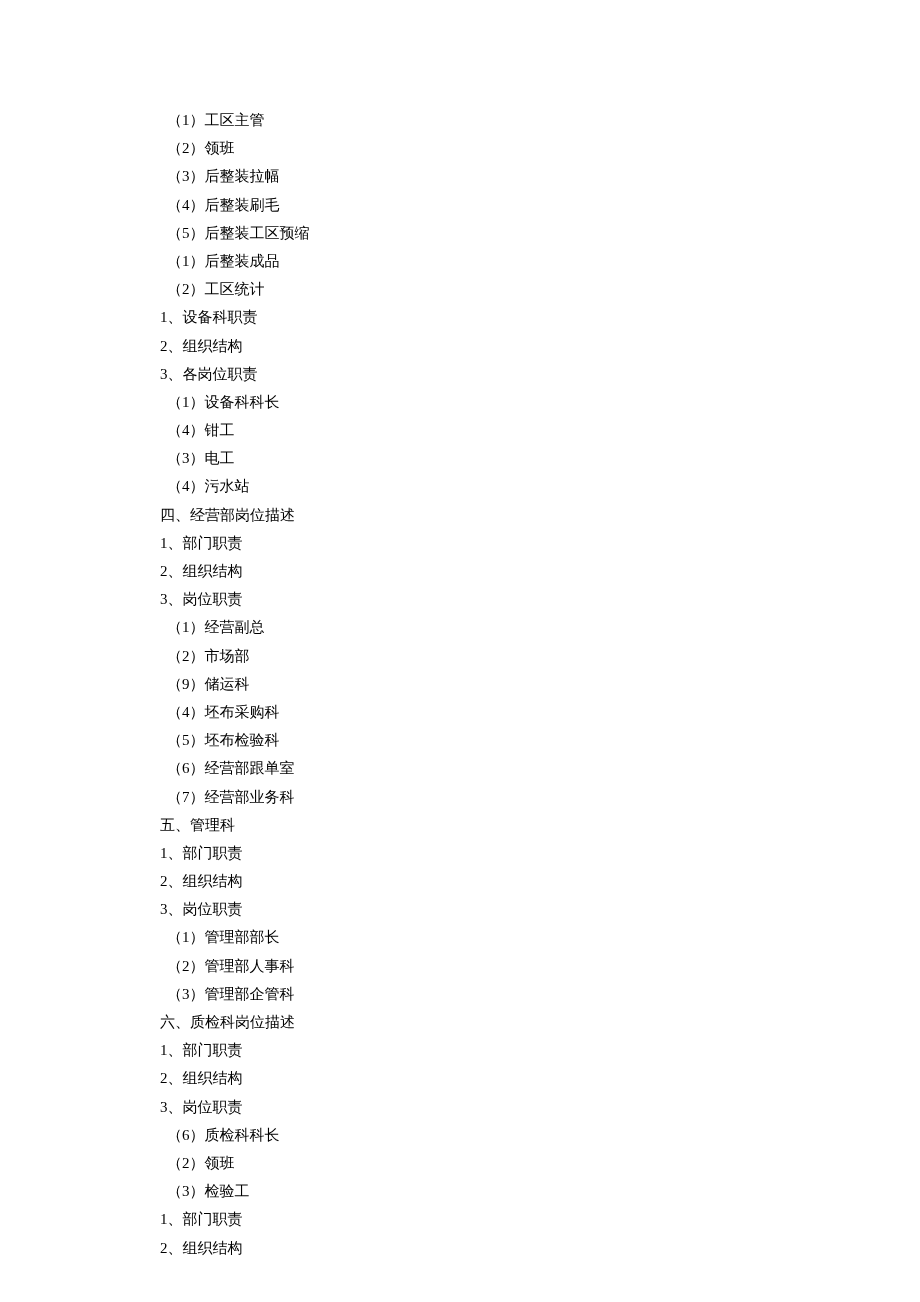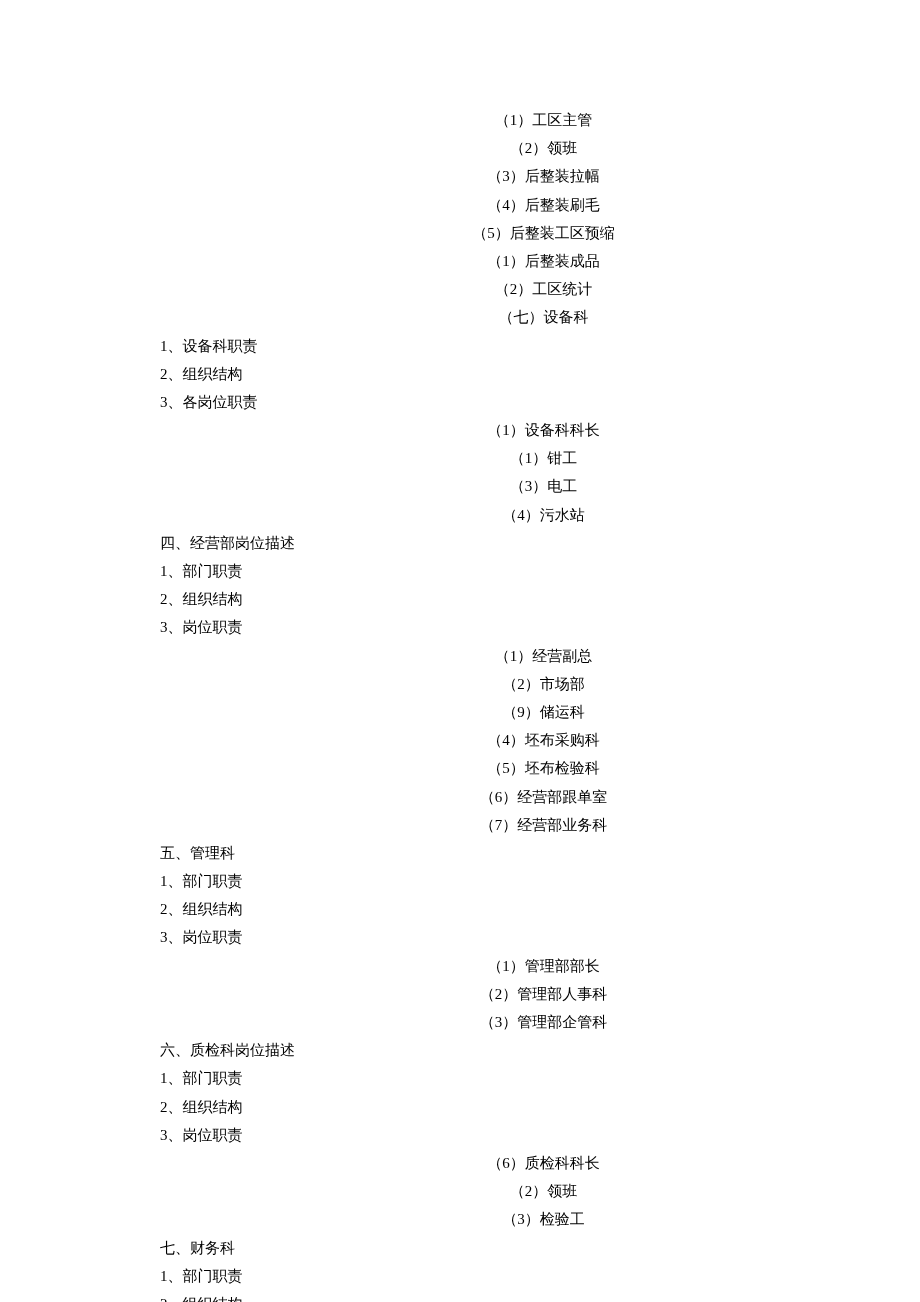--- a/index.html
+++ b/index.html
@@ -16,41 +16,39 @@
       min-height: 1302px;
       padding-top: 106px;
       padding-left: 160px;
       box-sizing: border-box;
     }
     .line {
       white-space: pre;
     }
     .indent-1 {
       padding-left: 7px;
-      text-align: center;
     }
   </style>
 </head>
 <body>
 
 <div class="page">
   <div id="content">
       <div class="line indent-1">（1）工区主管</div>
       <div class="line indent-1">（2）领班</div>
       <div class="line indent-1">（3）后整装拉幅</div>
       <div class="line indent-1">（4）后整装刷毛</div>
       <div class="line indent-1">（5）后整装工区预缩</div>
       <div class="line indent-1">（1）后整装成品</div>
       <div class="line indent-1">（2）工区统计</div>
-      <div class="line indent-1">（七）设备科</div>
       <div class="line">1、设备科职责</div>
       <div class="line">2、组织结构</div>
       <div class="line">3、各岗位职责</div>
       <div class="line indent-1">（1）设备科科长</div>
-      <div class="line indent-1">（1）钳工</div>
+      <div class="line indent-1">（4）钳工</div>
       <div class="line indent-1">（3）电工</div>
       <div class="line indent-1">（4）污水站</div>
       <div class="line">四、经营部岗位描述</div>
       <div class="line">1、部门职责</div>
       <div class="line">2、组织结构</div>
       <div class="line">3、岗位职责</div>
       <div class="line indent-1">（1）经营副总</div>
       <div class="line indent-1">（2）市场部</div>
       <div class="line indent-1">（9）储运科</div>
       <div class="line indent-1">（4）坯布采购科</div>
@@ -64,17 +62,16 @@
       <div class="line indent-1">（1）管理部部长</div>
       <div class="line indent-1">（2）管理部人事科</div>
       <div class="line indent-1">（3）管理部企管科</div>
       <div class="line">六、质检科岗位描述</div>
       <div class="line">1、部门职责</div>
       <div class="line">2、组织结构</div>
       <div class="line">3、岗位职责</div>
       <div class="line indent-1">（6）质检科科长</div>
       <div class="line indent-1">（2）领班</div>
       <div class="line indent-1">（3）检验工</div>
-      <div class="line">七、财务科</div>
       <div class="line">1、部门职责</div>
       <div class="line">2、组织结构</div>
     </div>
 </div>
 
 </body></html>

